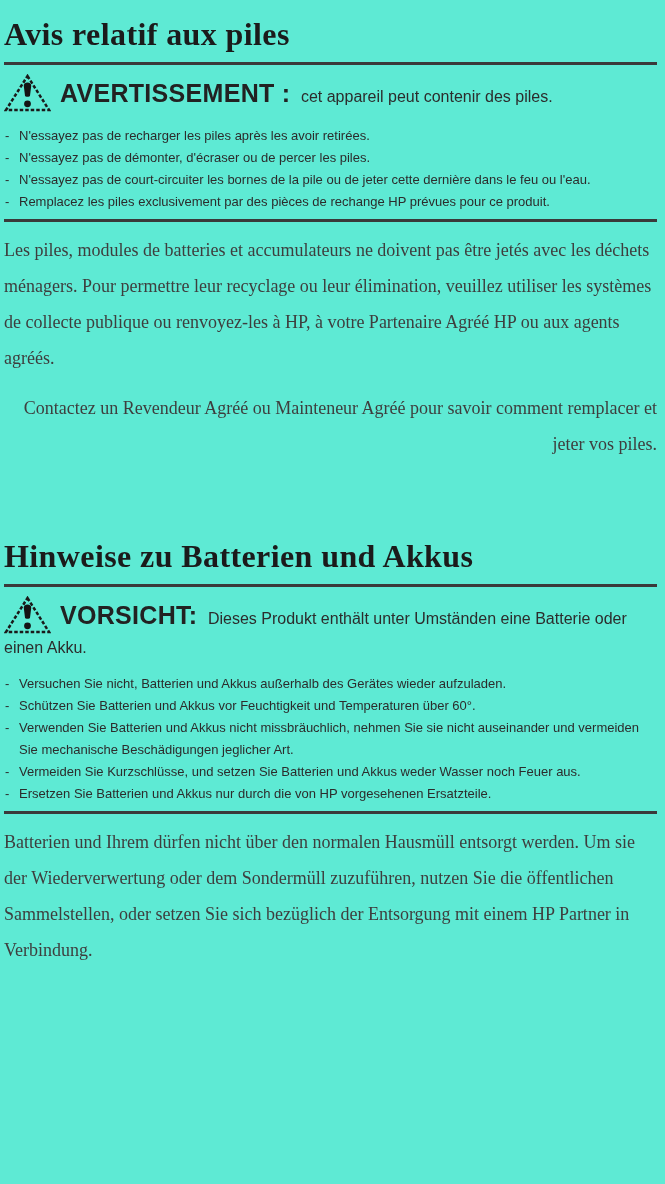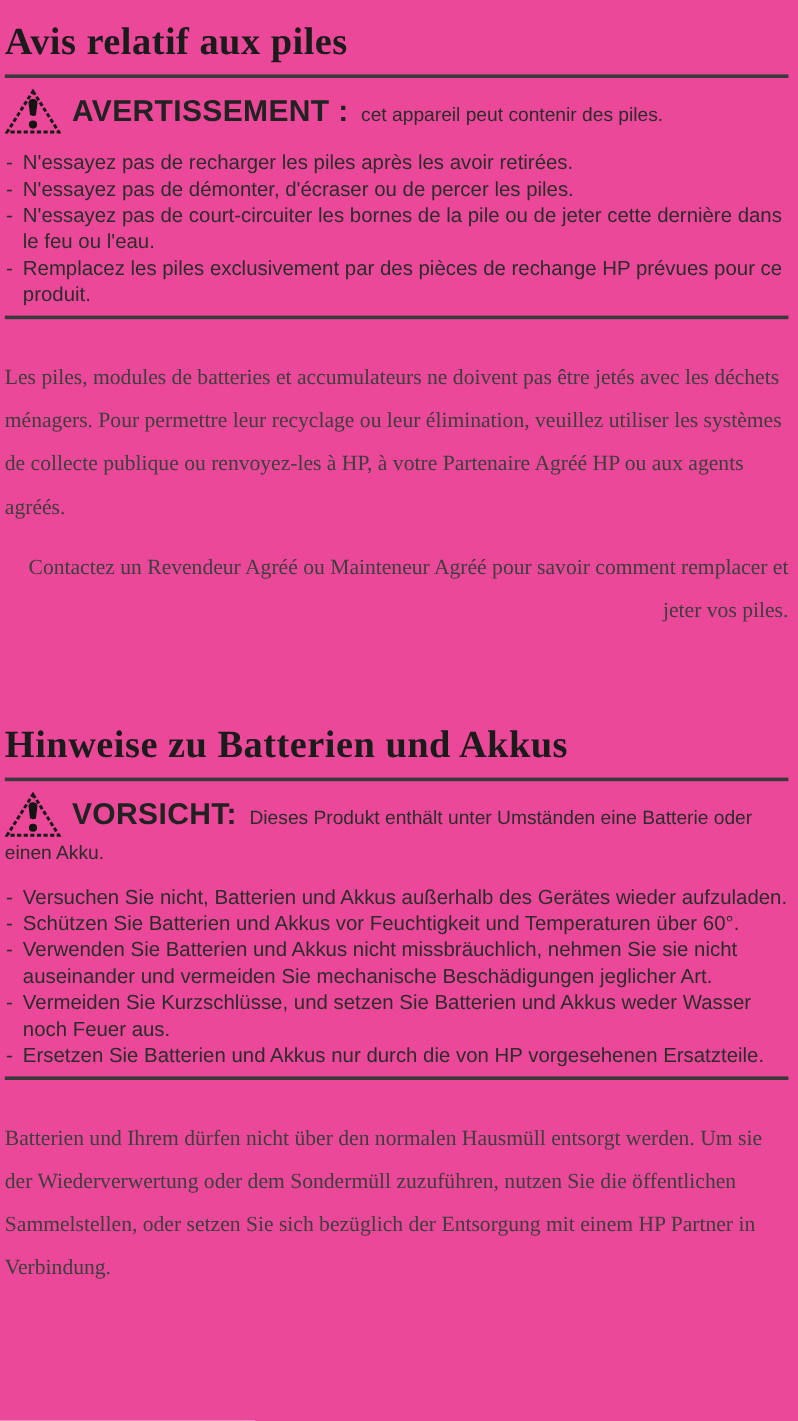--- a/index.html
+++ b/index.html
@@ -2,21 +2,21 @@
 <html><head>
 <meta charset="utf-8">
 <style>
   html, body { margin: 0; padding: 0; background: #ffffff; }
   .page {
     position: relative;
     width: 665px;
     height: 1184px;
     box-sizing: border-box;
     overflow: hidden;
-    background: #ec4899;
+    background: #5eead4;
     padding: 14px 8px 0 4px;
     font-family: "Liberation Sans", sans-serif;
   }
   h1.section-title {
     font-family: "Liberation Serif", serif;
     font-weight: bold;
     font-size: 32px;
     line-height: 40px;
     letter-spacing: 0.4px;
     color: #1b1b1b;
@@ -45,33 +45,33 @@
     font-size: 25px;
     line-height: 40px;
     letter-spacing: 0.3px;
     margin-right: 6px;
     color: #222222;
   }
   .warn-list {
     list-style: none;
     margin: 12px 0 6px 0;
     padding: 0;
-    font-size: 17px;
+    font-size: 13px;
     line-height: 22px;
     clear: left;
   }
   .warn-list li { position: relative; padding-left: 15px; }
   .warn-list li::before { content: "-"; position: absolute; left: 1px; }
   .body-text {
     font-family: "Liberation Serif", serif;
     font-size: 18px;
     line-height: 36px;
     color: #3e3e3e;
   }
-  .body-text p { margin: 30px 0 0 0; }
+  .body-text p { margin: 10px 0 0 0; }
   .body-text p + p { margin-top: 14px; text-align: right; }
 </style>
 </head>
 <body>
 
 <div class="page">
 
   <section class="section-fr">
     <h1 class="section-title">Avis relatif aux piles</h1>
     <div class="rule"></div>

